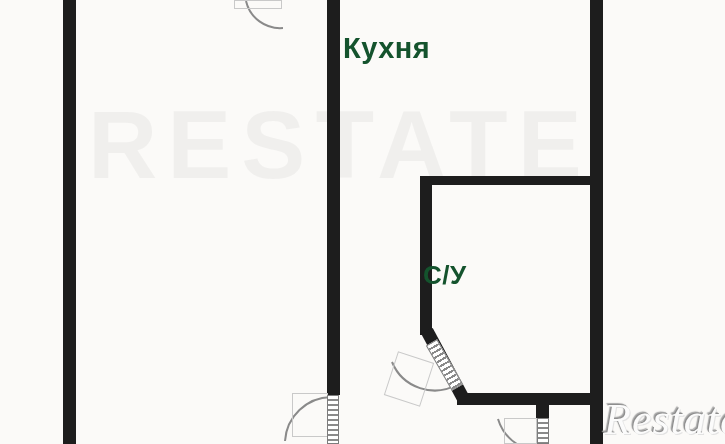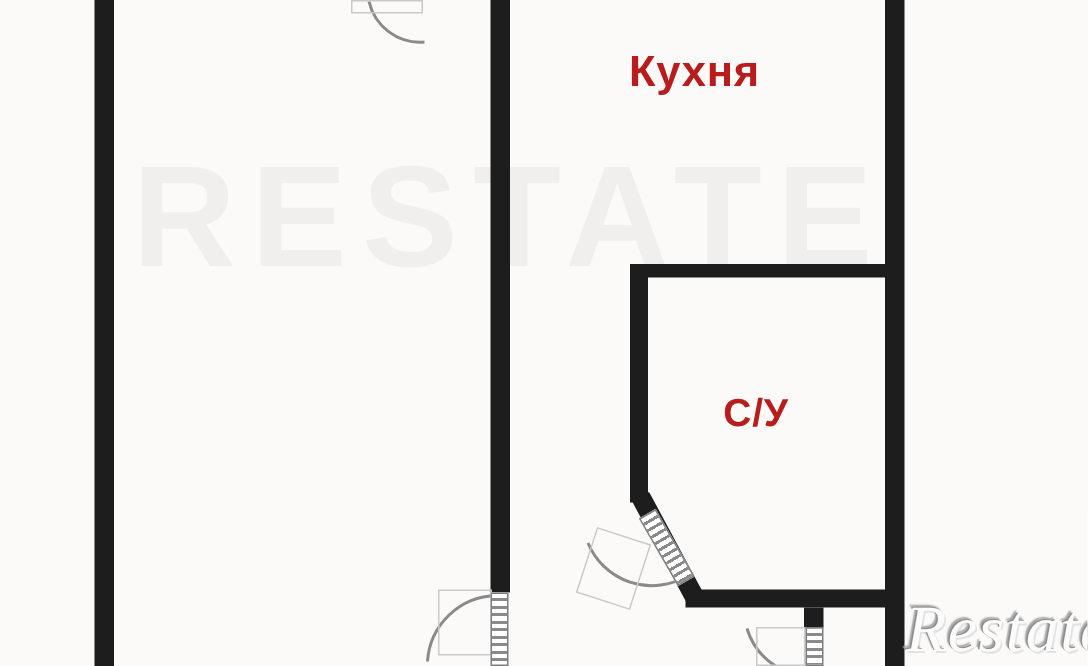--- a/index.html
+++ b/index.html
@@ -18,21 +18,21 @@
     position:absolute;border:1.5px solid #c9c9c9;background:transparent;
     box-sizing:border-box;
   }
   .door-leaf{
     position:absolute;box-sizing:border-box;border:1px solid #7d7d7d;
     background:repeating-linear-gradient(180deg,#ffffff 0px,#ffffff 3px,#8a8a8a 3px,#8a8a8a 5px);
     background-color:#ffffff;
   }
   svg.overlay{position:absolute;left:0;top:0;width:725px;height:444px;}
   .room-label{
-    position:absolute;text-align:center;color:#b91c1c;font-weight:bold;
+    position:absolute;color:#14532d;font-weight:bold;
     font-size:27px;line-height:33px;letter-spacing:0.5px;
   }
   .room-label.kitchen{font-size:29px;}
   .room-label.bath{font-size:26px;}
   .brand{
     position:absolute;left:604px;top:396px;
     font-family:"Liberation Serif","DejaVu Serif",serif;
     font-style:italic;font-size:44px;line-height:48px;letter-spacing:1px;
     color:#fbfbfb;
     text-shadow:-1px -1px 0 #8e8e8e,-2px -2px 1px #a8a8a8,1px 1px 0 #e2e2e2;
@@ -67,19 +67,19 @@
   <div class="door-ghost" style="left:390px;top:356px;width:38px;height:46px;transform:rotate(18deg);"></div>
   <div class="door-ghost" style="left:504px;top:418px;width:33px;height:26px;"></div>
 
   <div class="door-leaf" style="left:327px;top:395px;width:12px;height:49px;"></div>
   <div class="door-leaf" style="left:438px;top:339px;width:13px;height:52px;transform:rotate(-30deg);"></div>
   <div class="door-leaf" style="left:537px;top:418px;width:12px;height:26px;"></div>
 
   <div class="room-label kitchen" style="left:343px;top:32px;width:240px;">
     <div>Кухня</div>
   </div>
-  <div class="room-label bath" style="left:434px;top:259px;width:140px;">
+  <div class="room-label bath" style="left:423px;top:259px;width:140px;">
     <div>С/У</div>
   </div>
 
   <div class="brand">Restate</div>
 
 </div>
 
 </body></html>

